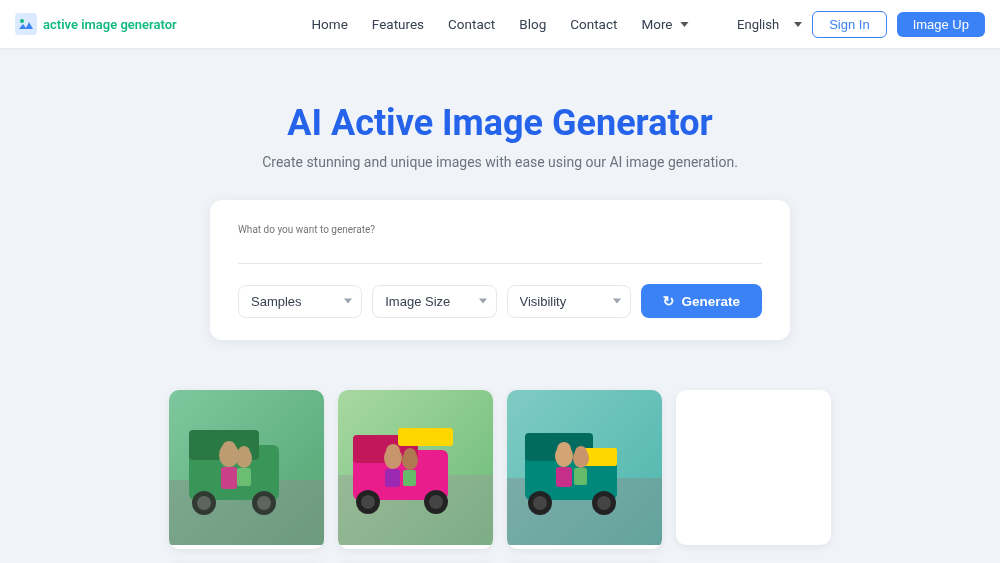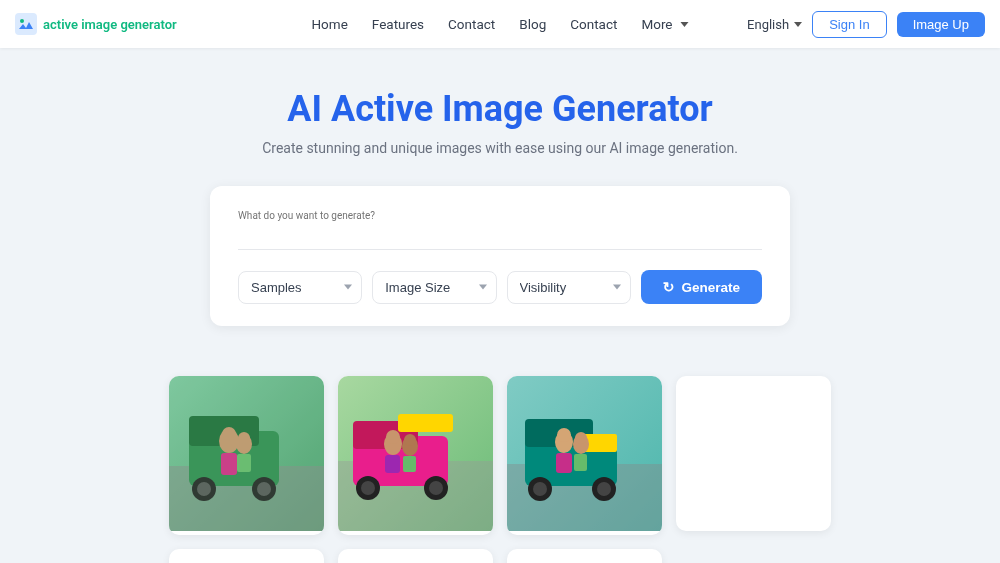--- a/index.html
+++ b/index.html
@@ -58,21 +58,21 @@
       gap: 6px;
     }
     .navbar-right {
       display: flex;
       align-items: center;
       gap: 10px;
     }
     .lang-selector {
       display: flex;
       align-items: center;
-      gap: 3px;
+      gap: 13px;
       font-size: 13px;
       color: #374151;
       cursor: pointer;
     }
     .btn-signin {
       padding: 5px 16px;
       border: 1.5px solid #3b82f6;
       background: #fff;
       color: #3b82f6;
       border-radius: 6px;
@@ -96,21 +96,21 @@
       height: 0;
       border-left: 4px solid transparent;
       border-right: 4px solid transparent;
       border-top: 5px solid #555;
       margin-left: 2px;
     }
 
     
     .hero {
       text-align: center;
-      padding: 40px 20px 20px;
+      padding: 54px 20px 20px;
     }
     .hero-title {
       font-size: 36px;
       font-weight: 700;
       color: #2563eb;
       margin-bottom: 10px;
     }
     .hero-subtitle {
       font-size: 14px;
       color: #6b7280;

